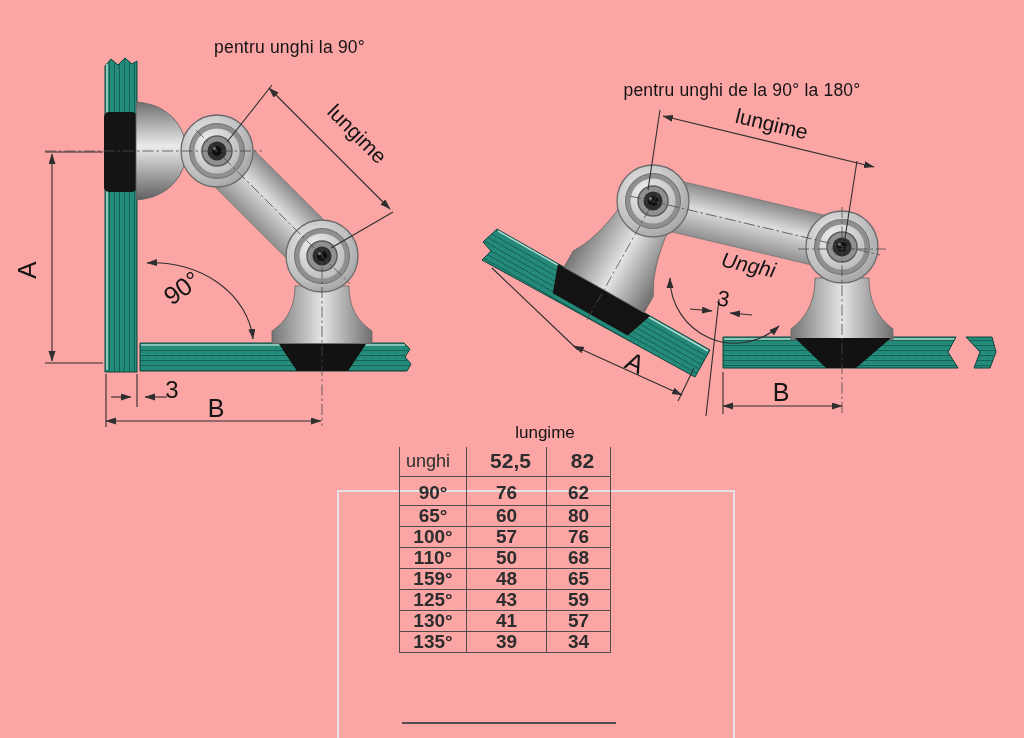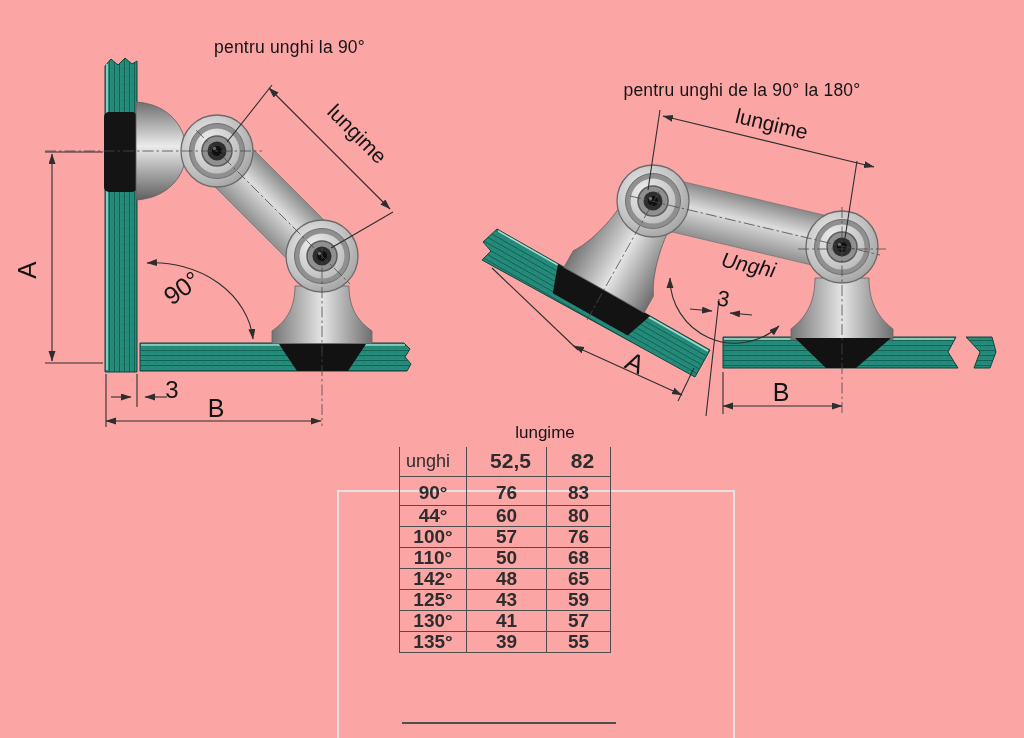--- a/index.html
+++ b/index.html
@@ -229,54 +229,54 @@
       <tr>
         <th>unghi</th>
         <th>52,5</th>
         <th>82</th>
       </tr>
     </thead>
     <tbody>
       <tr>
           <td>90°</td>
           <td>76</td>
-          <td>83</td>
-        </tr>
-      <tr>
-          <td>44°</td>
+          <td>62</td>
+        </tr>
+      <tr>
+          <td>65°</td>
           <td>60</td>
           <td>80</td>
         </tr>
       <tr>
           <td>100°</td>
           <td>57</td>
           <td>76</td>
         </tr>
       <tr>
           <td>110°</td>
           <td>50</td>
           <td>68</td>
         </tr>
       <tr>
-          <td>142°</td>
+          <td>159°</td>
           <td>48</td>
           <td>65</td>
         </tr>
       <tr>
           <td>125°</td>
           <td>43</td>
           <td>59</td>
         </tr>
       <tr>
           <td>130°</td>
           <td>41</td>
           <td>57</td>
         </tr>
       <tr>
           <td>135°</td>
           <td>39</td>
-          <td>55</td>
+          <td>34</td>
         </tr>
     </tbody>
   </table>
 
   <div class="table-underline"></div>
 </div>
 
 </body></html>

